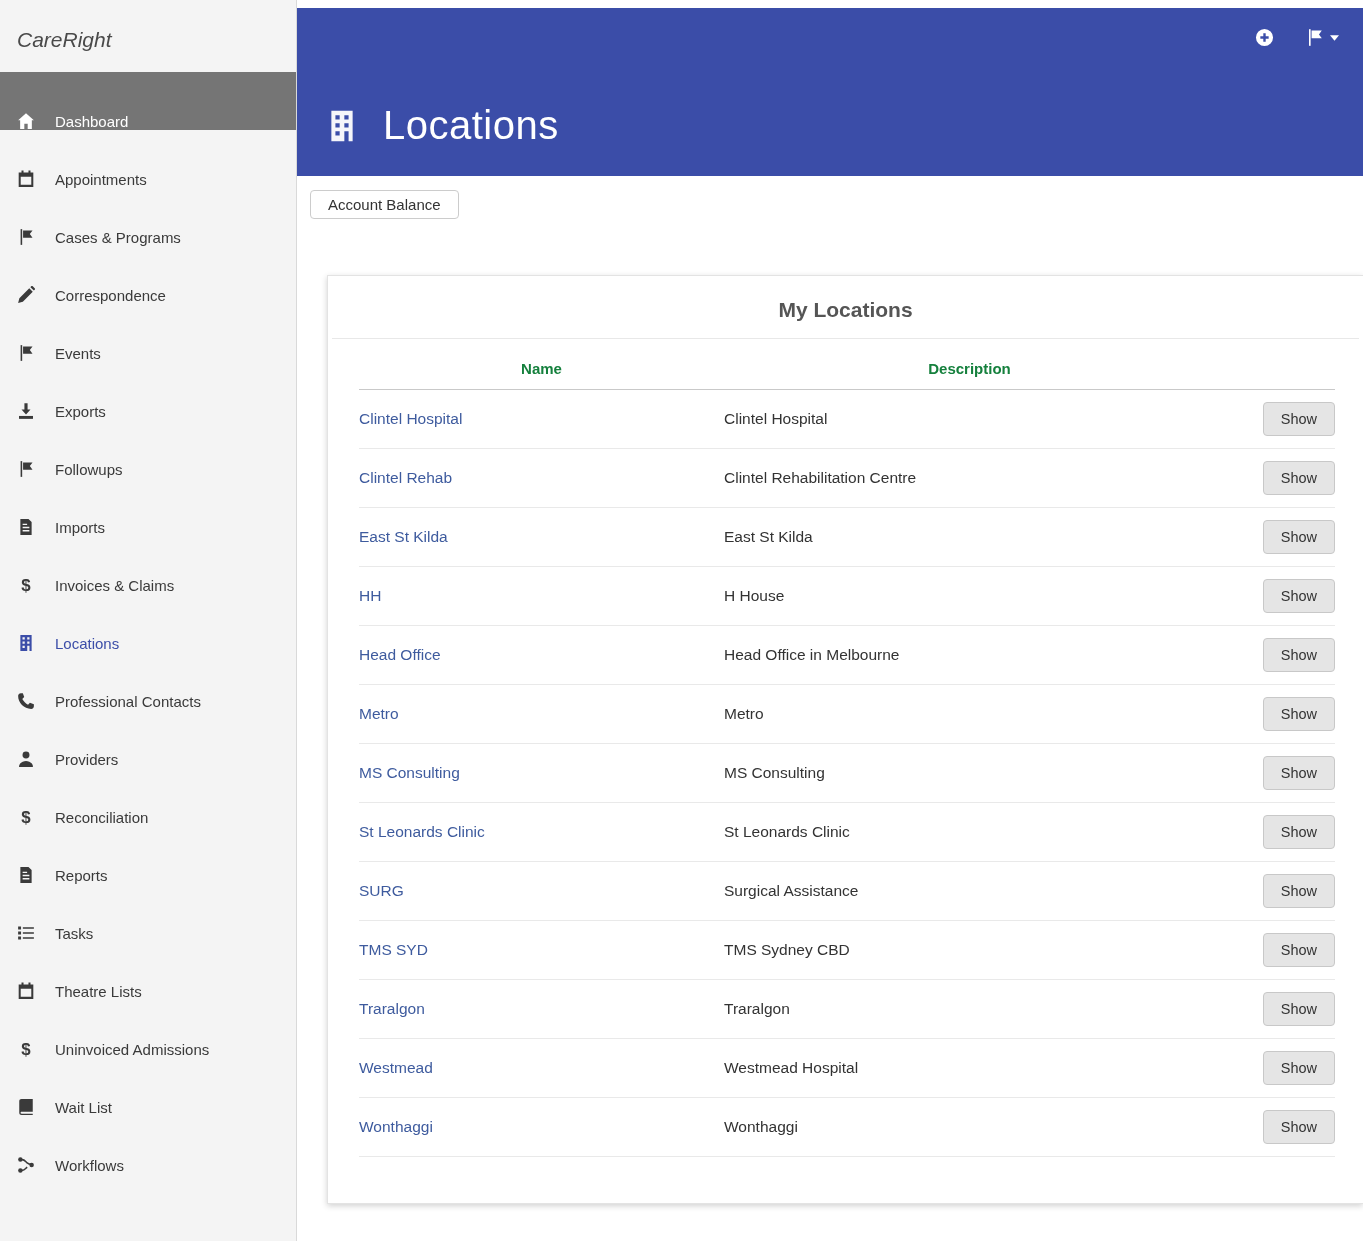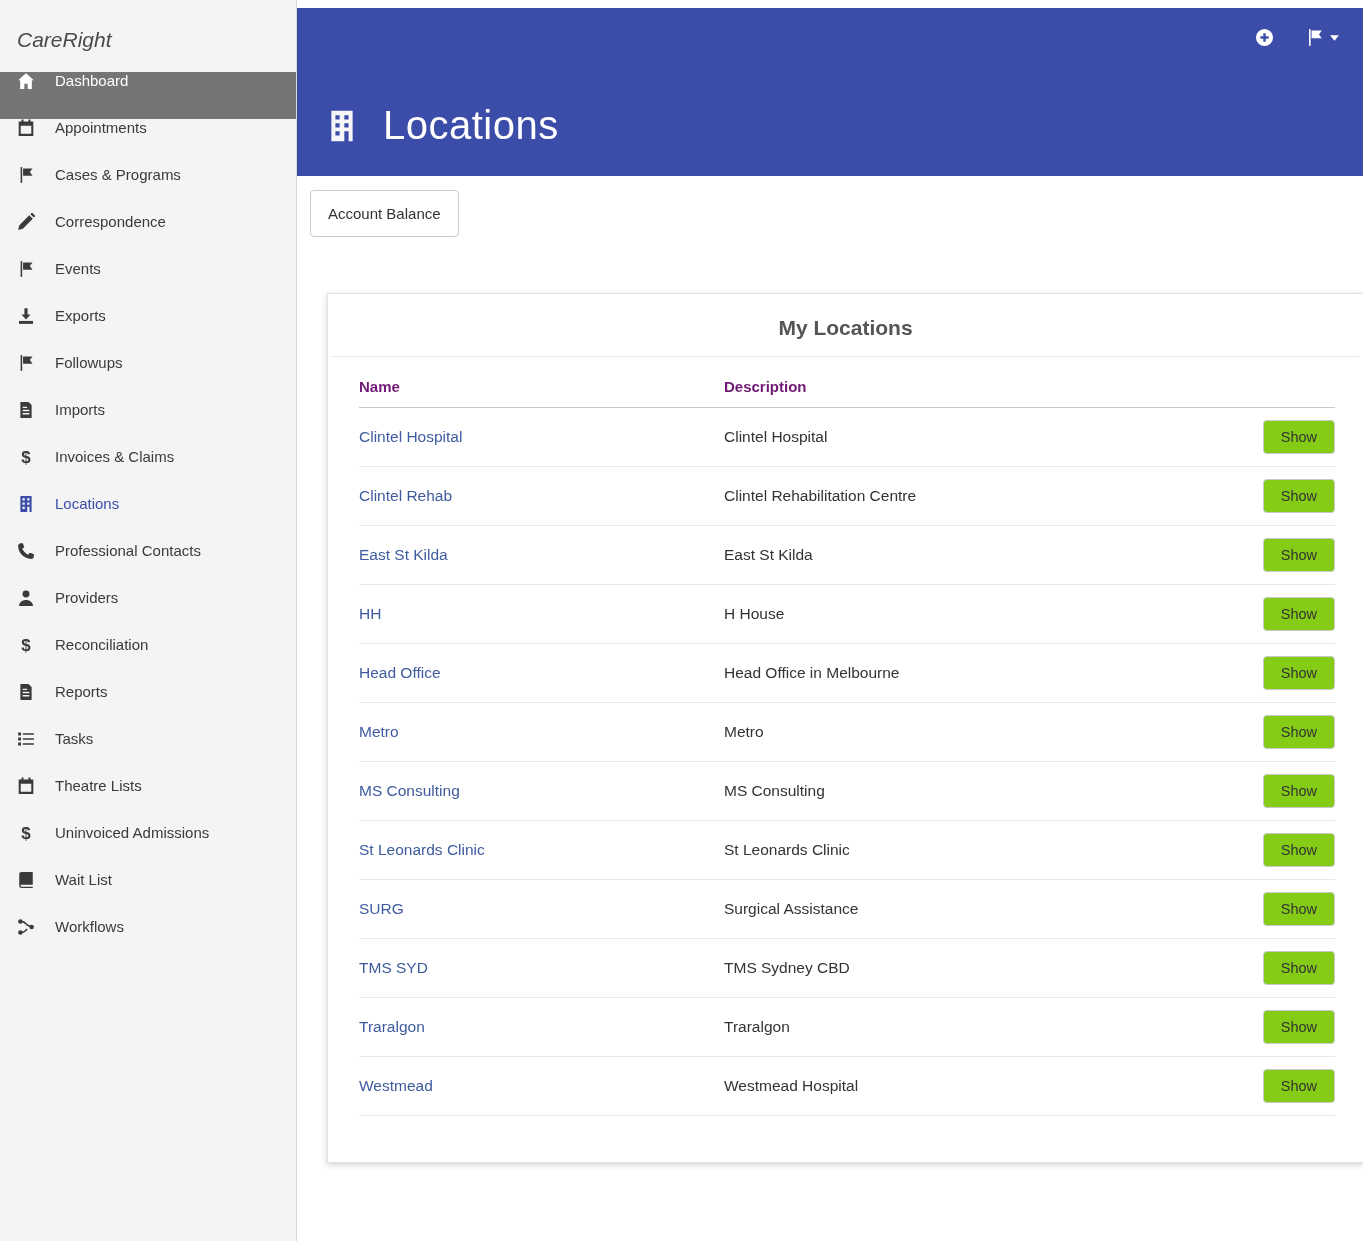--- a/index.html
+++ b/index.html
@@ -15,21 +15,21 @@
     background:#fff;font-family:"Liberation Sans",sans-serif;color:#333;
   }
 
   
   .sidebar{
     position:absolute;left:0;top:0;width:297px;height:100%;
     background:var(--sidebar-bg);border-right:1px solid #d9d9d9;
   }
   .logo{padding:28px 17px 20px;font-size:21px;color:#4a4a4a;font-style:italic;}
   .side-item{
-    display:flex;align-items:flex-start;height:47px;padding:0 17px;
+    display:flex;align-items:flex-end;height:58px;padding:0 17px;
     font-size:15px;color:#3a3a3a;cursor:pointer;
   }
   .side-item .icn{width:20px;margin-right:18px;display:flex;align-items:center;color:inherit;flex:none;}
   .side-item .icn svg{width:18px;height:18px;}
   .side-item.active{background:var(--active-bg);color:#fff;}
   .side-item.current{color:var(--header-blue);}
 
   
   .main{position:absolute;left:297px;top:0;right:0;bottom:0;background:#fff;}
   .topbar{
@@ -43,53 +43,53 @@
   .h-act svg{width:19px;height:19px;}
   .h-act svg.caret{width:9px;height:6px;}
   .title-row{
     position:absolute;left:28px;bottom:28px;display:flex;align-items:center;gap:24px;
   }
   .title-icn{display:flex;opacity:.95;}
   .title-icn svg{width:34px;height:34px;}
   .page-title{margin:0;font-size:40px;font-weight:400;letter-spacing:.5px;}
 
   .account-btn{
-    margin:14px 0 0 13px;padding:14px 17px;font-size:15px;color:#333;
+    margin:14px 0 0 13px;padding:5px 17px;font-size:15px;color:#333;
     background:#fff;border:1px solid #ccc;border-radius:4px;cursor:pointer;
     font-family:"Liberation Sans",sans-serif;
   }
 
   
   .card{
     margin:56px 0 0 30px;background:#fff;border:1px solid #e3e3e3;border-right:none;
     box-shadow:0 2px 6px rgba(0,0,0,.18);padding-bottom:46px;
   }
   .card-title{
     margin:4px;padding:18px 19px 16px;font-size:21px;font-weight:bold;color:#555;
     border-bottom:1px solid #e8e8e8;
     text-align:center;
   }
   .loc-table{
     border-collapse:collapse;width:calc(100% - 59px);
     margin-left:31px;margin-right:28px;font-size:15.5px;
   }
   .loc-table th{
-    text-align:left;font-size:15px;color:#701a75;padding:17px 0 12px;
+    text-align:center;font-size:15px;color:#15803d;padding:17px 0 12px;
     border-bottom:1px solid #c9c9c9;
   }
   .loc-table th.c-name{width:365px;}
   .loc-table th.c-show{width:120px;}
   .loc-table td{
     padding:11px 0;border-bottom:1px solid #e9e9e9;vertical-align:middle;height:59px;
   }
   .loc-link{color:var(--link-blue);text-decoration:none;cursor:pointer;}
   .c-desc{color:#333;}
   .c-show{text-align:right;}
   .show-btn{
-    padding:8px 17px;font-size:14.5px;color:#333;background:#84cc16;
+    padding:8px 17px;font-size:14.5px;color:#333;background:#e5e5e5;
     border:1px solid #c8c8c8;border-radius:4px;cursor:pointer;
     font-family:"Liberation Sans",sans-serif;
   }
 </style>
 </head>
 <body>
 
 <div class="sidebar">
   <div class="logo">CareRight</div>
   <nav id="sidebar-items">
@@ -357,17 +357,22 @@
           <tr class="loc-row">
     <td class="c-name"><a href="#" class="loc-link">Traralgon</a></td>
     <td class="c-desc">Traralgon</td>
     <td class="c-show"><button class="show-btn">Show</button></td>
   </tr>
           <tr class="loc-row">
     <td class="c-name"><a href="#" class="loc-link">Westmead</a></td>
     <td class="c-desc">Westmead Hospital</td>
     <td class="c-show"><button class="show-btn">Show</button></td>
   </tr>
+          <tr class="loc-row">
+    <td class="c-name"><a href="#" class="loc-link">Wonthaggi</a></td>
+    <td class="c-desc">Wonthaggi</td>
+    <td class="c-show"><button class="show-btn">Show</button></td>
+  </tr>
         </tbody>
     </table>
   </section>
 
 </div>
 
 </body></html>

